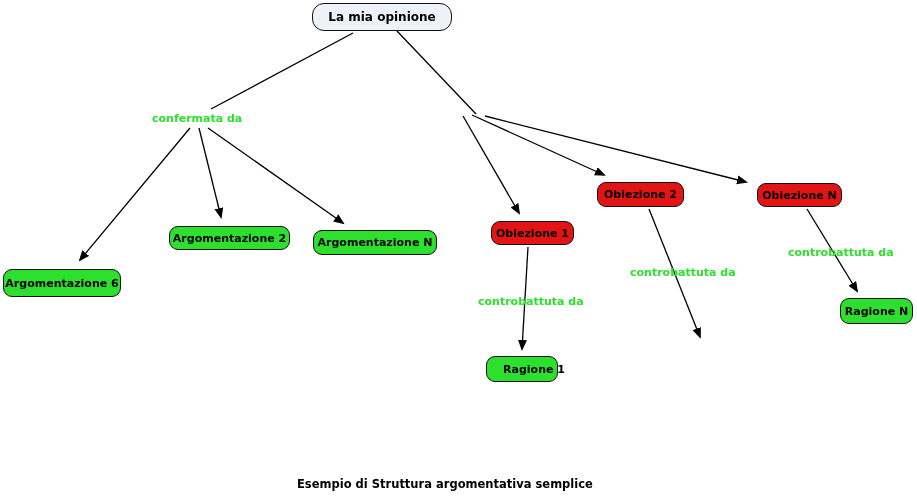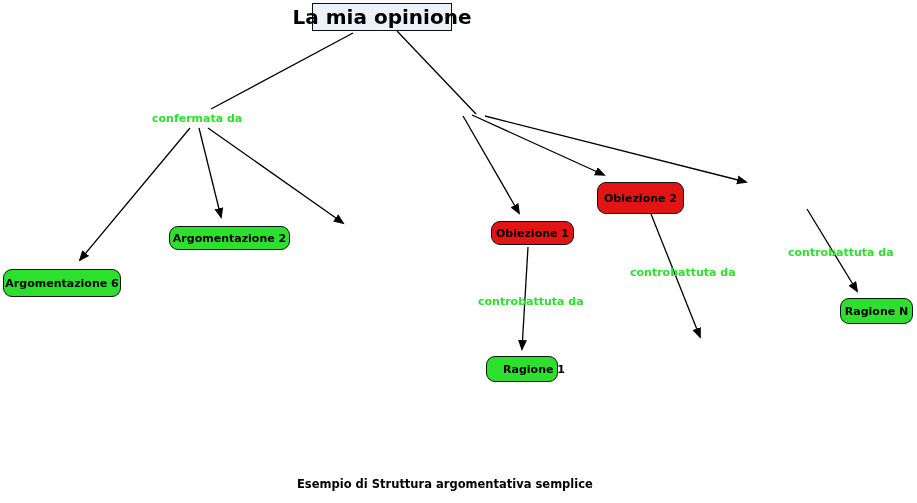--- a/index.html
+++ b/index.html
@@ -31,22 +31,22 @@
     border: 1.6px solid var(--border, #111);
     border-radius: 9px;
     font-weight: bold;
     font-size: 11px;
     color: #000;
     white-space: nowrap;
     cursor: default;
   }
   .node.root {
     background: var(--root-fill, #edf2f8);
-    border-radius: 0;
-    font-size: 20px;
+    border-radius: 12px;
+    font-size: 12px;
   }
   .node.green { background: var(--node-green, #2ee02e); }
   .node.red   { background: var(--node-red, #e31414); }
   .link-label {
     position: absolute;
     font-weight: bold;
     font-size: 11px;
     white-space: nowrap;
     cursor: default;
   }
@@ -90,22 +90,24 @@
 
   <div class="node root" style="left:312px; top:3px; width:140px; height:28px;">La mia opinione</div>
 
   <div class="link-label green" style="left:152px; top:112px;">confermata da</div>
   <div class="link-label green" style="left:478px; top:295px;">controbattuta da</div>
   <div class="link-label green" style="left:630px; top:266px;">controbattuta da</div>
   <div class="link-label green" style="left:788px; top:246px;">controbattuta da</div>
 
   <div class="node green" style="left:3px; top:269px; width:118px; height:28px;">Argomentazione 6</div>
   <div class="node green" style="left:169px; top:226px; width:121px; height:24px;">Argomentazione 2</div>
+  <div class="node green" style="left:313px; top:230px; width:124px; height:25px;">Argomentazione N</div>
 
   <div class="node red" style="left:491px; top:221px; width:83px; height:24px;">Obiezione 1</div>
-  <div class="node red" style="left:597px; top:182px; width:87px; height:32px;">Obiezione 2</div>
+  <div class="node red" style="left:597px; top:182px; width:87px; height:25px;">Obiezione 2</div>
+  <div class="node red" style="left:757px; top:183px; width:85px; height:24px;">Obiezione N</div>
 
   <div class="node green" style="left:486px; top:356px; width:72px; height:26px;padding-left:24px;">Ragione 1</div>
   <div class="node green" style="left:840px; top:298px; width:73px; height:26px;">Ragione N</div>
 
   <div class="caption" style="left:297px; top:477px;">Esempio di Struttura argomentativa semplice</div>
 
 </div>
 
 </body></html>

